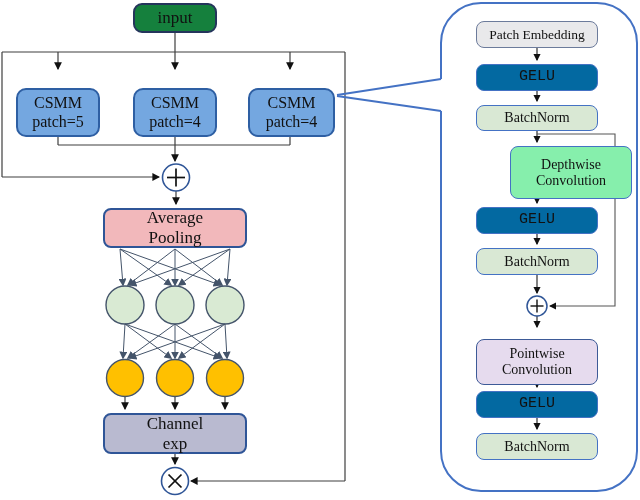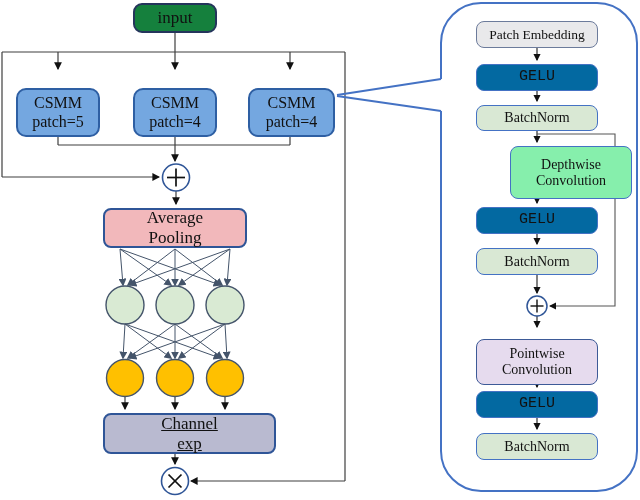--- a/index.html
+++ b/index.html
@@ -8,22 +8,22 @@
   #wires{position:absolute;left:0;top:0;width:640px;height:500px;}
   .box{position:absolute;display:flex;flex-direction:column;align-items:center;justify-content:center;
        text-align:center;line-height:1.15;box-sizing:border-box;border-radius:8px;}
   .input-box{left:133px;top:3px;width:84px;height:30px;background:#15803d;border:2px solid #25355c;
              border-radius:9px;font-size:17px;}
   .csmm{top:73px;width:84px;height:49px;background:#74a7e0;border:2px solid #2e5fa3;
         border-radius:10px;font-size:16px;margin-top:15px;}
   .csmm1{left:16px;} .csmm2{left:133px;} .csmm3{left:248px;width:87px;}
   .pool{left:103px;top:208px;width:144px;height:40px;background:#f2b8bb;border:2px solid #2f5597;
         font-size:17px;}
-  .chexp{left:103px;top:413px;width:173px;height:41px;background:#b9bad0;border:2px solid #2f5597;
-         font-size:17px;text-decoration:underline;}
+  .chexp{left:103px;top:413px;width:144px;height:41px;background:#b9bad0;border:2px solid #2f5597;
+         font-size:17px;}
   .pbox{left:476px;width:122px;box-sizing:border-box;display:flex;flex-direction:column;
         align-items:center;justify-content:center;text-align:left;position:absolute;
         border-radius:8px;line-height:1.12;}
   .patch{top:21px;height:27px;background:#e9e9eb;border:1.5px solid #6c7b9b;font-size:13.5px;}
   .gelu{background:#0369a1;border:1.5px solid #4472c4;font-size:15px;font-family:Liberation Mono, monospace;}
   .bn{background:#d9e8d4;border:1.5px solid #4472c4;font-size:14px;}
   .dw{top:146px;height:53px;background:#86efac;border:1.5px solid #4472c4;font-size:14px;margin-left:34px;}
   .pw{top:331px;height:46px;background:#e6dbee;border:1.5px solid #3d5a97;font-size:14px;margin-top:8px;}
   .g1{top:64px;height:27px;} .b1{top:105px;height:26px;}
   .g2{top:207px;height:27px;} .b2{top:248px;height:27px;}

